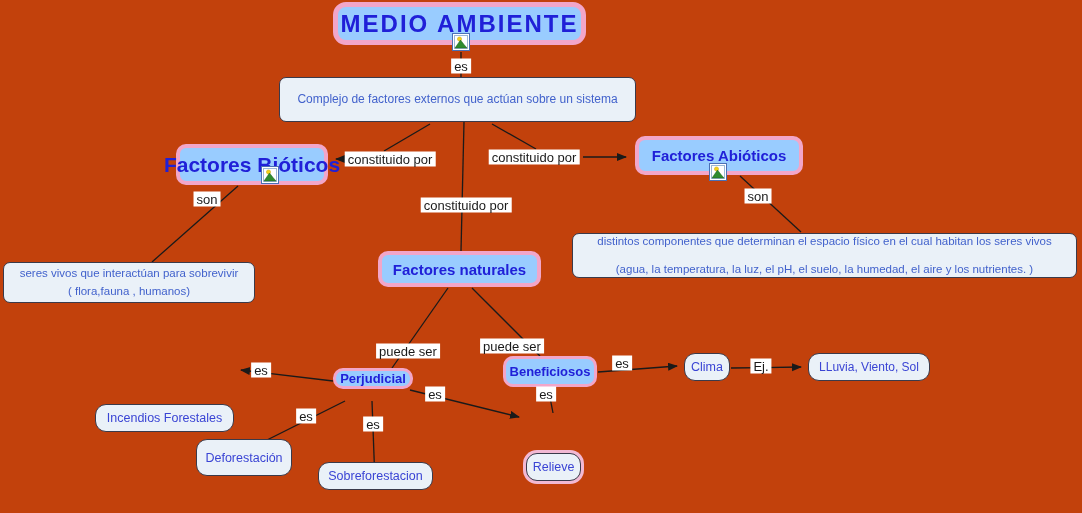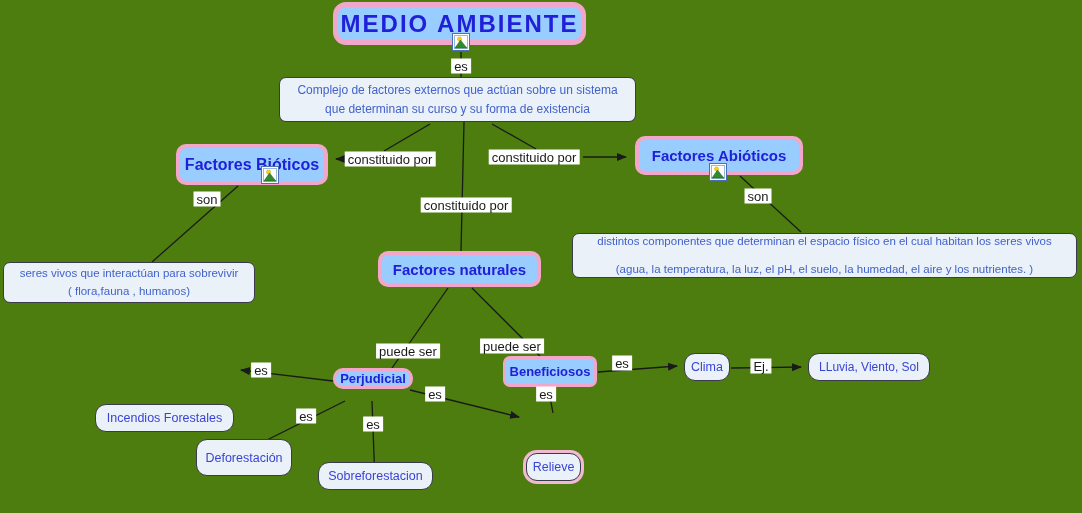--- a/index.html
+++ b/index.html
@@ -1,41 +1,41 @@
 <!DOCTYPE html>
 <html><head>
 <meta charset="utf-8">
 <style>
   html,body{margin:0;padding:0;background:#ffffff;}
   #canvas{
-    position:relative;width:1082px;height:513px;background:#4d7c0f;
+    position:relative;width:1082px;height:513px;background:#c2410c;
     font-family:"Liberation Sans",sans-serif;overflow:hidden;
   }
   #edges{position:absolute;left:0;top:0;width:1082px;height:513px;}
   .node{position:absolute;display:flex;align-items:center;justify-content:center;
         box-sizing:border-box;text-align:center;white-space:nowrap;}
   
   .concept{background:#99CCFF;border:4px solid #F2A6C9;border-radius:10px;
            color:#2020D8;font-weight:bold;}
   
   .leaf{background:#EAF1F8;border:1px solid #3a3a4a;border-radius:11px;
         color:#3A44D4;font-size:12.5px;}
   .info{background:#EAF1F8;border:1px solid #3a3a4a;border-radius:7px;
         color:#4262CC;flex-direction:column;line-height:1.55;}
   
   #n-title{left:333px;top:2px;width:253px;height:43px;border-width:5px;border-radius:13px;
            font-size:24px;letter-spacing:2px;}
   #n-definition{left:279px;top:77px;width:357px;height:45px;font-size:12px;}
-  #n-bioticos{left:176px;top:144px;width:152px;height:41px;font-size:16px;}
+  #n-bioticos{left:176px;top:144px;width:152px;height:41px;font-size:21px;}
   #n-abioticos{left:635px;top:136px;width:168px;height:39px;font-size:15px;}
   #n-bioticos-info{left:3px;top:262px;width:252px;height:41px;font-size:11.5px;}
   #n-abioticos-info{left:572px;top:233px;width:505px;height:45px;font-size:11.5px;gap:10px;}
   #n-naturales{left:378px;top:251px;width:163px;height:36px;font-size:15px;}
   #n-perjudicial{left:333px;top:368px;width:80px;height:21px;border-width:3px;font-size:13px;}
-  #n-beneficiosos{left:503px;top:356px;width:94px;height:31px;border-width:3px;font-size:13px;border-radius:7px;}
+  #n-beneficiosos{left:503px;top:356px;width:94px;height:31px;border-width:3px;font-size:13px;}
   #n-incendios{left:95px;top:356px;width:139px;height:28px;margin-top:48px;}
   #n-deforestacion{left:196px;top:439px;width:96px;height:37px;}
   #n-sobreforestacion{left:318px;top:462px;width:115px;height:28px;}
   #n-relieve{left:526px;top:413px;width:55px;height:28px;box-shadow:0 0 0 3px #F2B9D3;margin-top:40px;}
   #n-clima{left:684px;top:353px;width:46px;height:28px;}
   #n-lluvia{left:808px;top:353px;width:122px;height:28px;font-size:12px;}
   
   .link-label{position:absolute;transform:translate(-50%,-50%);background:#ffffff;
               padding:0 3px;font-size:13px;color:#1A1A1A;white-space:nowrap;}
   
@@ -72,21 +72,20 @@
       <path d="M372,401 L375,483"></path>
       <path d="M548,387 L553,413"></path>
       <path d="M598,372 L677,366" marker-end="url(#arrow)"></path>
       <path d="M731,368 L801,367" marker-end="url(#arrow)"></path>
     </g>
   </svg>
 
   <div class="node concept" id="n-title">MEDIO AMBIENTE</div>
   <div class="node info" id="n-definition">
     <div>Complejo de factores externos que actúan sobre un sistema</div>
-    <div>que determinan su curso y su forma de existencia</div>
   </div>
   <div class="node concept" id="n-bioticos">Factores Bióticos</div>
   <div class="node info" id="n-bioticos-info">
     <div>seres vivos que interactúan para sobrevivir</div>
     <div>( flora,fauna , humanos)</div>
   </div>
   <div class="node concept" id="n-abioticos">Factores Abióticos</div>
   <div class="node info" id="n-abioticos-info">
     <div>distintos componentes que determinan el espacio físico en el cual habitan los seres vivos</div>
     <div>(agua, la temperatura, la luz, el pH, el suelo, la humedad, el aire y los nutrientes. )</div>

